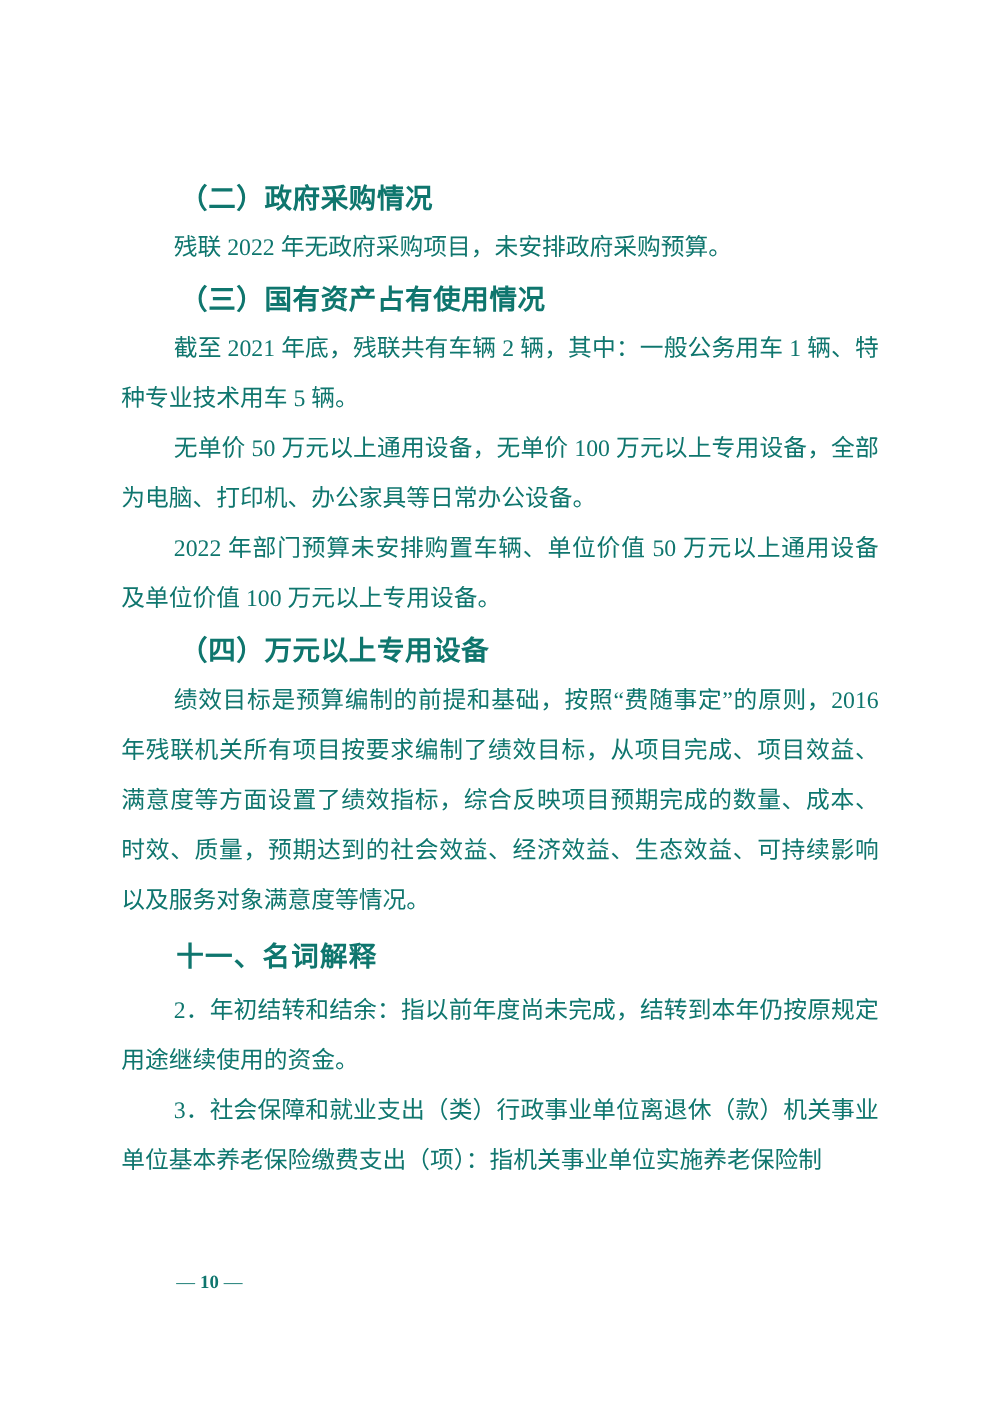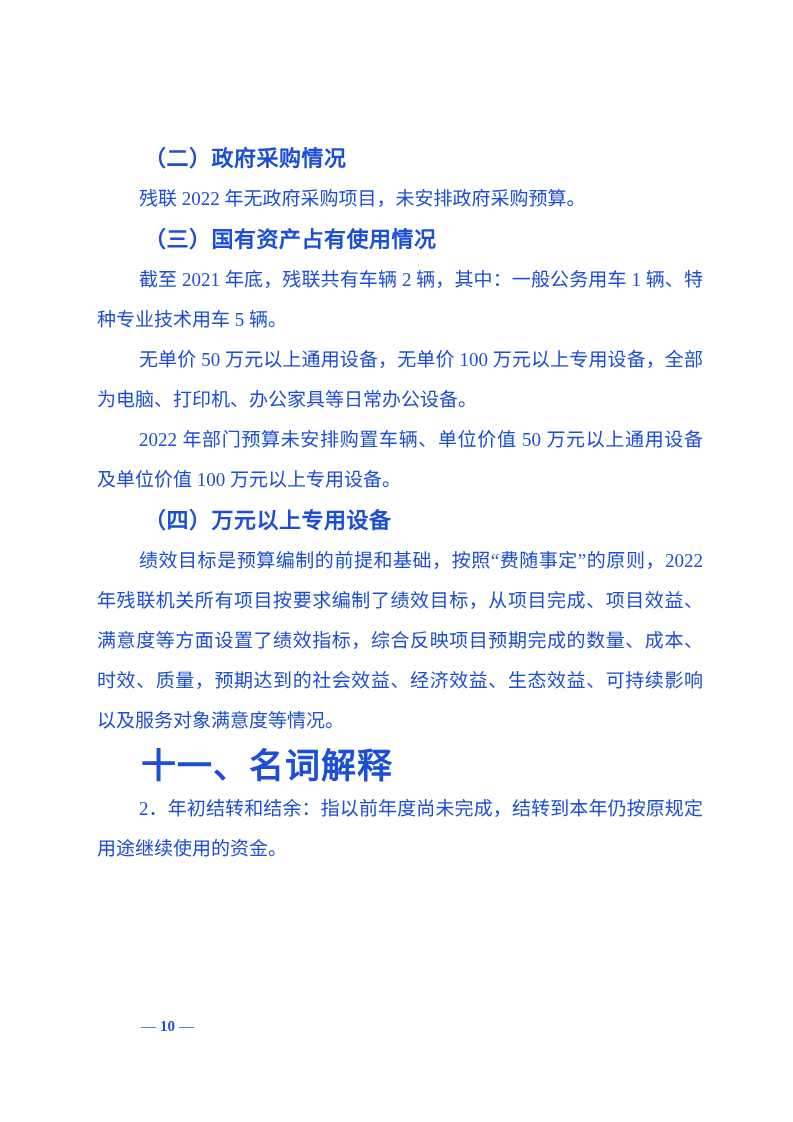--- a/index.html
+++ b/index.html
@@ -5,21 +5,21 @@
   html, body {
     margin: 0;
     padding: 0;
     background: #ffffff;
   }
   .page {
     position: relative;
     width: 793px;
     height: 1122px;
     background: #ffffff;
-    color: #1d4ed8;
+    color: #0f766e;
     overflow: hidden;
     font-family: "Liberation Serif", serif;
   }
   .content {
     position: absolute;
     top: 138px;
     left: 97px;
     width: 606px;
   }
   .para {
@@ -36,21 +36,21 @@
     font-size: 22px;
     line-height: 41px;
     font-weight: 700;
     text-indent: 47px;
     font-family: "Liberation Sans", sans-serif;
     letter-spacing: 0.5px;
   }
   .h-l1 {
     margin: 0;
     padding-top: 2px;
-    font-size: 35px;
+    font-size: 22px;
     line-height: 46px;
     font-weight: 700;
     text-indent: 44px;
     font-family: "Liberation Sans", sans-serif;
     letter-spacing: 1px;
   }
   .footer {
     position: absolute;
     left: 137px;
     top: 1012px;
@@ -71,21 +71,22 @@
 
 <div class="page">
   <main class="content">
     <h2 class="h-l2">（二）政府采购情况</h2>
     <p class="para">残联 2022 年无政府采购项目，未安排政府采购预算。</p>
     <h2 class="h-l2">（三）国有资产占有使用情况</h2>
     <p class="para">截至 2021 年底，残联共有车辆 2 辆，其中：一般公务用车 1 辆、特种专业技术用车 5 辆。</p>
     <p class="para">无单价 50 万元以上通用设备，无单价 100 万元以上专用设备，全部为电脑、打印机、办公家具等日常办公设备。</p>
     <p class="para">2022 年部门预算未安排购置车辆、单位价值 50 万元以上通用设备及单位价值 100 万元以上专用设备。</p>
     <h2 class="h-l2">（四）万元以上专用设备</h2>
-    <p class="para">绩效目标是预算编制的前提和基础，按照“费随事定”的原则，2022 年残联机关所有项目按要求编制了绩效目标，从项目完成、项目效益、满意度等方面设置了绩效指标，综合反映项目预期完成的数量、成本、时效、质量，预期达到的社会效益、经济效益、生态效益、可持续影响以及服务对象满意度等情况。</p>
+    <p class="para">绩效目标是预算编制的前提和基础，按照“费随事定”的原则，2016 年残联机关所有项目按要求编制了绩效目标，从项目完成、项目效益、满意度等方面设置了绩效指标，综合反映项目预期完成的数量、成本、时效、质量，预期达到的社会效益、经济效益、生态效益、可持续影响以及服务对象满意度等情况。</p>
     <h1 class="h-l1">十一、名词解释</h1>
     <p class="para">2．年初结转和结余：指以前年度尚未完成，结转到本年仍按原规定用途继续使用的资金。</p>
+    <p class="para">3．社会保障和就业支出（类）行政事业单位离退休（款）机关事业单位基本养老保险缴费支出（项）：指机关事业单位实施养老保险制</p>
   </main>
 
   <div class="footer">
     <span class="dash">—</span><span class="num">10</span><span class="dash">—</span>
   </div>
 </div>
 
 </body></html>

